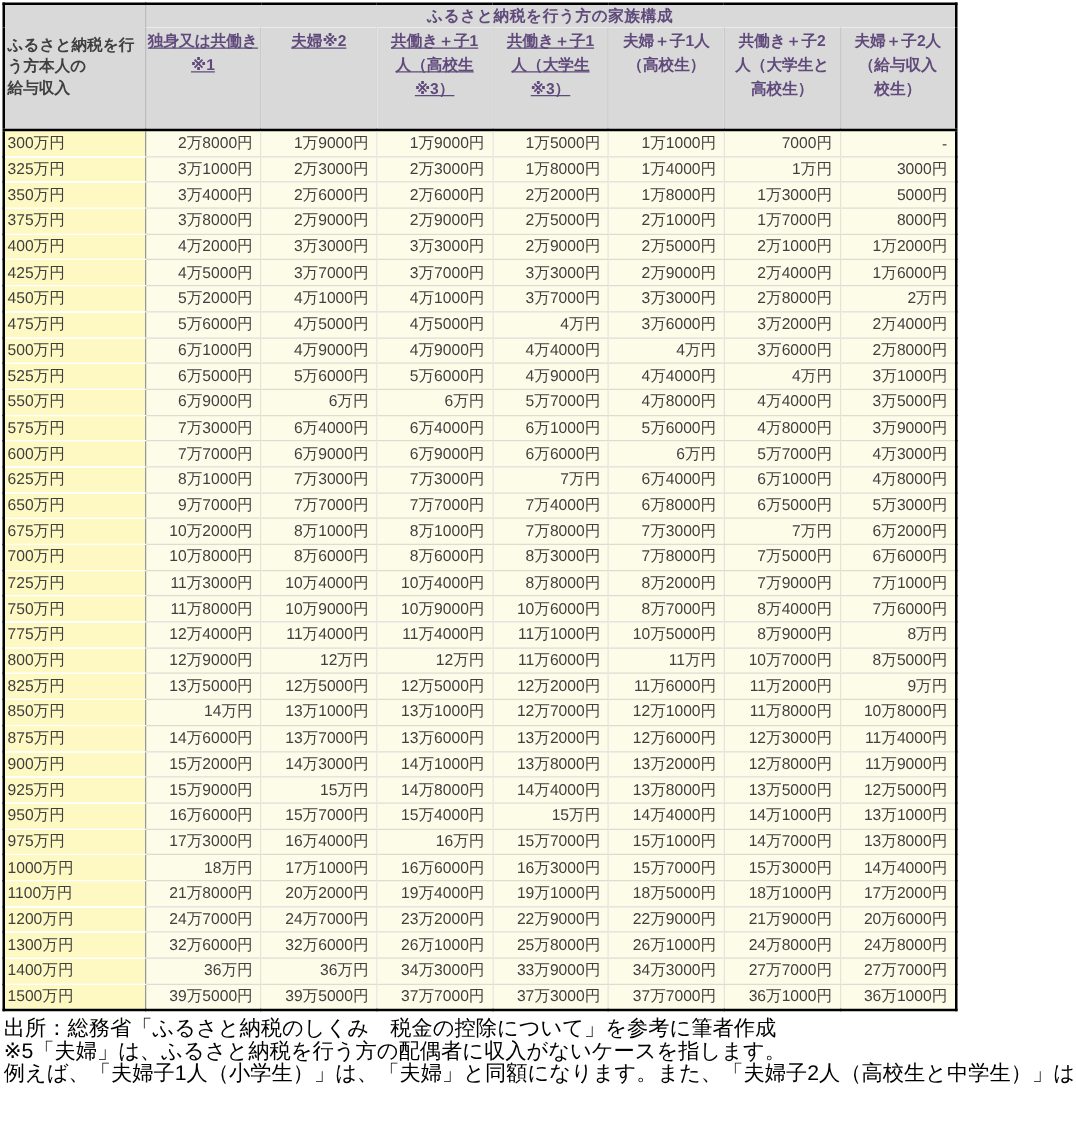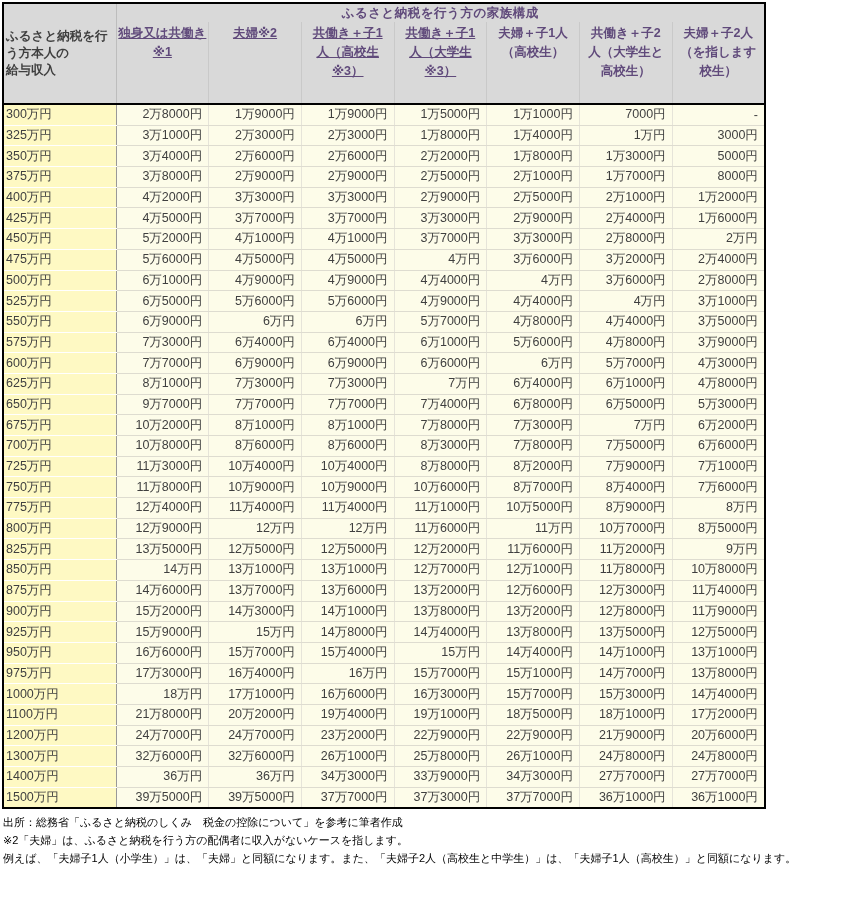--- a/index.html
+++ b/index.html
@@ -82,21 +82,21 @@
     color: #3f3f3f;
     text-align: right;
     height: 19.7px;
     padding: 0 6px 0 2px;
     border-bottom: 1px solid #dedcd0;
     border-left: 1px solid #e6e4d9;
   }
 
   #notes {
     margin: 5px 0 0 3px;
-    font-size: 11px;
+    font-size: 17px;
     line-height: 17.6px;
     color: #000000;
     white-space: nowrap;
   }
   .note-line { white-space: nowrap; }
 </style>
 </head>
 <body>
 
 <div id="page">
@@ -128,21 +128,21 @@
 ※3）</th>
           <th class="u">共働き＋子1
 人（大学生
 ※3）</th>
           <th class="">夫婦＋子1人
 （高校生）</th>
           <th class="">共働き＋子2
 人（大学生と
 高校生）</th>
           <th class="">夫婦＋子2人
-（を指します
+（給与収入
 校生）</th>
         </tr>
     </thead>
     <tbody id="tbody">
         <tr>
           <td class="income">300万円</td>
           <td class="amount">2万8000円</td>
           <td class="amount">1万9000円</td>
           <td class="amount">1万9000円</td>
           <td class="amount">1万5000円</td>
@@ -478,17 +478,17 @@
           <td class="amount">37万3000円</td>
           <td class="amount">37万7000円</td>
           <td class="amount">36万1000円</td>
           <td class="amount">36万1000円</td>
         </tr>
       </tbody>
   </table>
 
   <div id="notes">
       <div class="note-line">出所：総務省「ふるさと納税のしくみ　税金の控除について」を参考に筆者作成</div>
-      <div class="note-line">※2「夫婦」は、ふるさと納税を行う方の配偶者に収入がないケースを指します。</div>
+      <div class="note-line">※5「夫婦」は、ふるさと納税を行う方の配偶者に収入がないケースを指します。</div>
       <div class="note-line">例えば、「夫婦子1人（小学生）」は、「夫婦」と同額になります。また、「夫婦子2人（高校生と中学生）」は、「夫婦子1人（高校生）」と同額になります。</div>
     </div>
 
 </div>
 
 </body></html>

